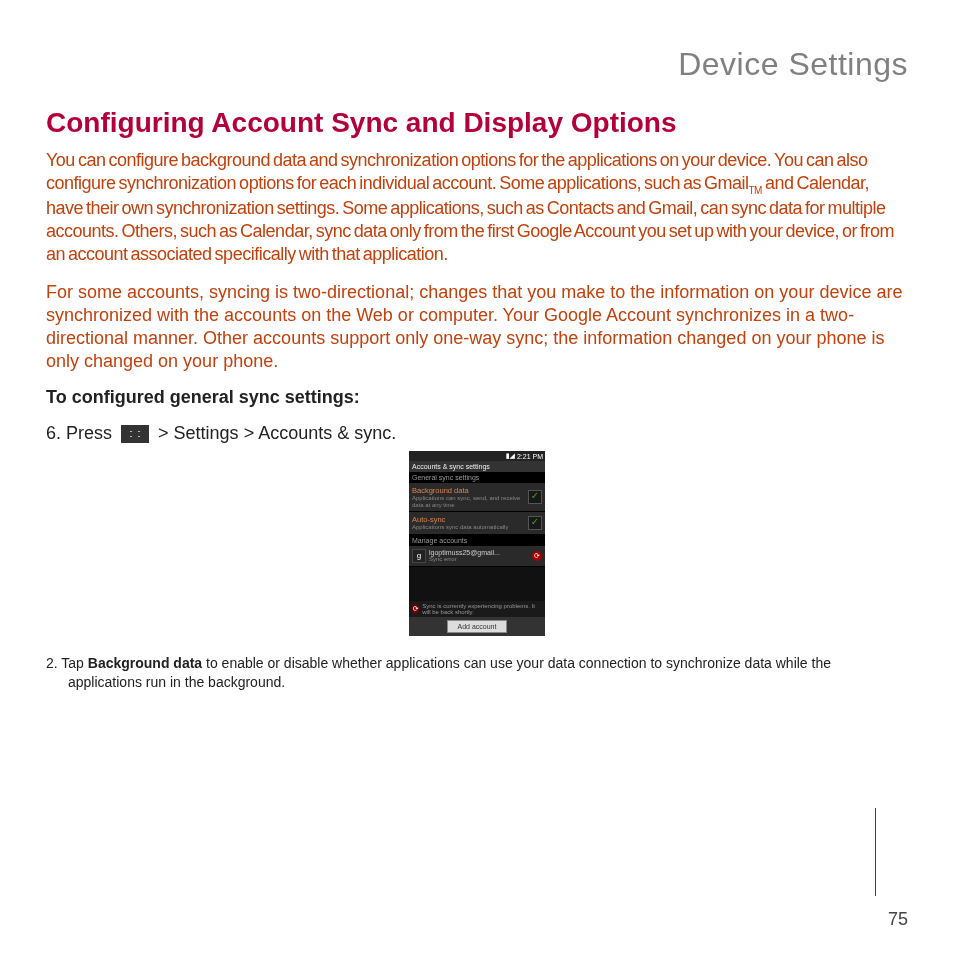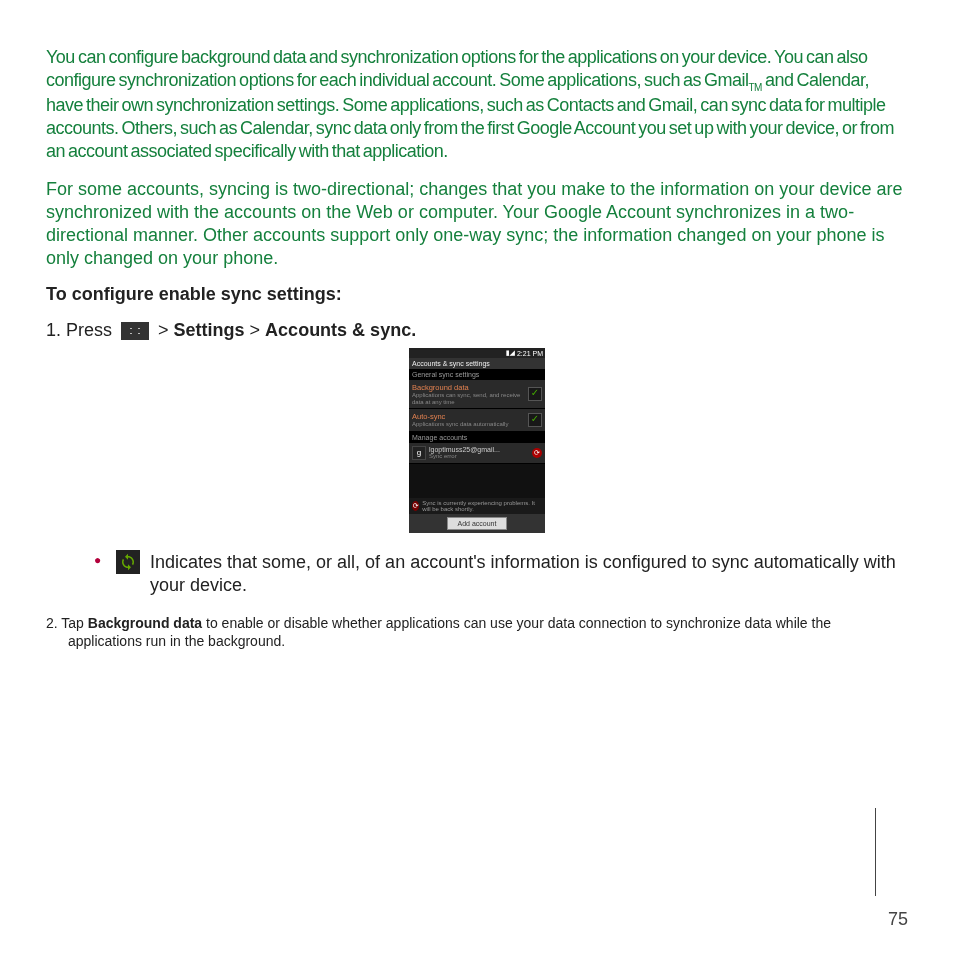--- a/index.html
+++ b/index.html
@@ -28,37 +28,37 @@
   .section-title {
     color: #b3003b;
     font-size: 28px;
     font-weight: 600;
     margin: 0 0 10px 0;
   }
   .para {
     font-size: 18px;
     line-height: 1.28;
     margin: 0 0 14px 0;
-    color: #15803d;
+    color: #c2410c;
   }
   .para.tight {
     letter-spacing: -0.5px;
     word-spacing: -1.5px;
   }
   .subhead {
     font-weight: 600;
     font-size: 18px;
     margin: 4px 0 14px 0;
   }
   .step {
     font-size: 18px;
     line-height: 1.3;
     margin: 0 0 6px 0;
   }
-  .step .label { font-weight: 700; }
+  .step .label { font-weight: 400; }
   .step2 {
     font-size: 14px;
     line-height: 1.35;
     margin: 14px 0 0 0;
     padding-left: 22px;
     text-indent: -22px;
   }
   .step2 .label { font-weight: 600; }
   .menu-icon {
     display:inline-block;
@@ -203,32 +203,34 @@
     bottom:58px;
     width:32px;
     height:88px;
     border-left:1px solid #444;
   }
 </style>
 </head>
 <body>
 
 <div class="page">
-
+  <div class="chapter">Device Settings</div>
+
+  <h2 class="section-title">Configuring Account Sync and Display Options</h2>
 
   <p class="para tight">
     <span>You can configure background data and synchronization options for the applications on your device. You can also configure synchronization options for each individual account. Some applications, such as Gmail</span><span class="tm">TM</span><span> and Calendar, have their own synchronization settings. Some applications, such as Contacts and Gmail, can sync data for multiple accounts. Others, such as Calendar, sync data only from the first Google Account you set up with your device, or from an account associated specifically with that application.</span>
   </p>
 
   <p class="para">For some accounts, syncing is two-directional; changes that you make to the information on your device are synchronized with the accounts on the Web or computer. Your Google Account synchronizes in a two-directional manner. Other accounts support only one-way sync; the information changed on your phone is only changed on your phone.</p>
 
-  <p class="subhead">To configure enable sync settings:</p>
+  <p class="subhead">To configured general sync settings:</p>
 
   <p class="step">
-    <span>1. Press </span>
+    <span>6. Press </span>
     <span class="menu-icon"></span>
     <span>  &gt; </span>
     <span class="label">Settings</span>
     <span> &gt; </span>
     <span class="label">Accounts &amp; sync.</span>
   </p>
 
   <div class="screenshot-wrap">
     <div class="phone">
       <div class="status">
@@ -265,28 +267,20 @@
         <div class="wicon">⟳</div>
         <span>Sync is currently experiencing problems. It will be back shortly.</span>
       </div>
       <div class="addbar">
         <span class="addbtn">Add account</span>
       </div>
     </div>
   </div>
 
   <ul class="bullets">
-    <li>
-      <span class="sync-icon">
-        <svg viewBox="0 0 24 24">
-            <path fill="#6a0" d="M12 4V1L8 5l4 4V6c3.3 0 6 2.7 6 6 0 1-.3 2-.7 2.8l1.5 1.5C19.5 15 20 13.6 20 12c0-4.4-3.6-8-8-8zm0 14c-3.3 0-6-2.7-6-6 0-1 .3-2 .7-2.8L5.2 7.7C4.5 9 4 10.4 4 12c0 4.4 3.6 8 8 8v3l4-4-4-4v3z"></path>
-          </svg>
-      </span>
-      <span> Indicates that some, or all, of an account's information is configured to sync automatically with your device.</span>
-    </li>
   </ul>
 
   <p class="step2">
     <span>2. Tap </span><span class="label">Background data</span><span> to enable or disable whether applications can use your data connection to synchronize data while the applications run in the background.</span>
   </p>
 </div>
 
 <div class="footrule"></div>
 <div class="pagefoot">75</div>
 

